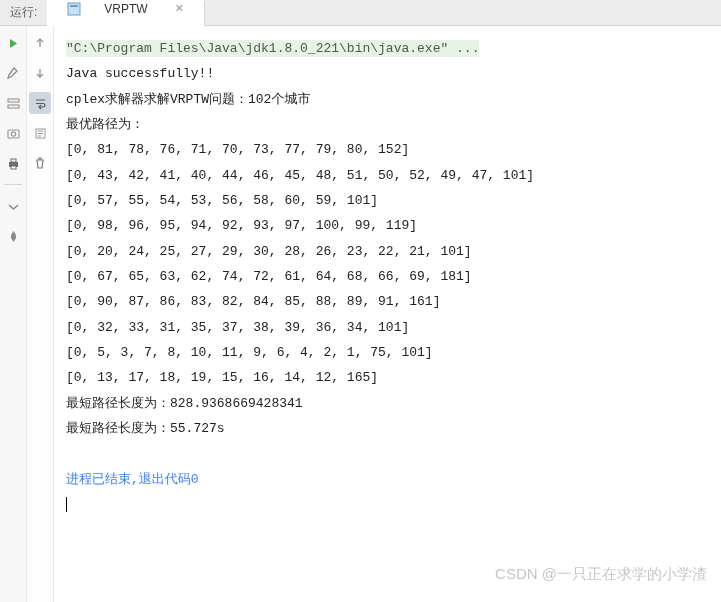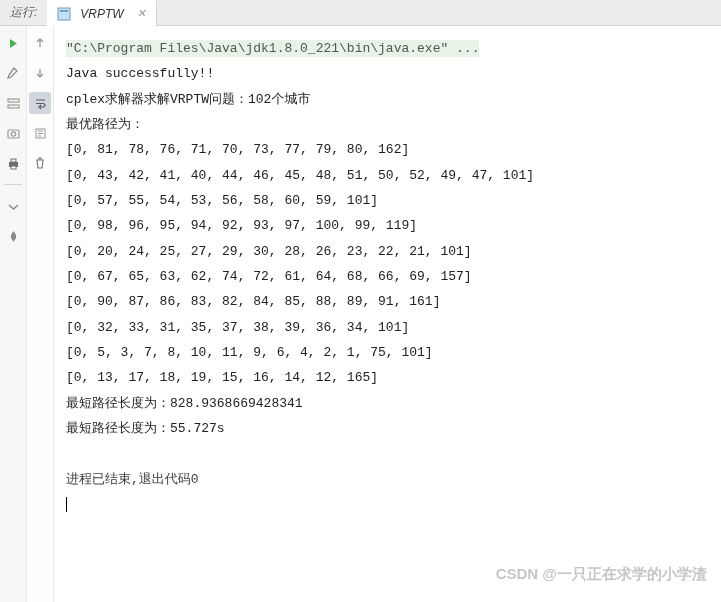--- a/index.html
+++ b/index.html
@@ -11,36 +11,35 @@
       height: 602px;
       overflow: hidden;
       position: relative;
     }
     .tab-bar {
       display: flex;
       align-items: center;
       height: 26px;
       background: #ececec;
       border-bottom: 1px solid #d4d4d4;
-      font-style: italic;
     }
     .tab-label {
       padding: 0 10px;
       color: #5a5a5a;
       font-size: 12px;
     }
     .tab {
       display: flex;
-      align-items: center;
+      align-items: flex-start;
       height: 26px;
-      padding: 0 10px;
+      padding: 0 20px;
       background: #fff;
       border-top: 2px solid transparent;
       color: #333;
-      gap: 9px;
+      gap: 23px;
       border-right: 1px solid #d4d4d4;
     }
     .tab-icon svg { display: block; }
     .tab-close {
       color: #999;
       font-size: 11px;
       padding-left: 4px;
     }
     .main-area {
       display: flex;
@@ -94,37 +93,36 @@
       overflow: hidden;
       white-space: pre;
     }
     .cmd-line {
       background: #e7f3e7;
       color: #555;
       padding: 1px 0;
       display: inline;
     }
     .route-line { color: #222; }
-    .exit-line { color: #404040; }
+    .exit-line { color: #3b82f6; }
     .cursor {
       display: inline-block;
       width: 1px;
       height: 15px;
       background: #000;
       vertical-align: text-bottom;
     }
     .watermark {
       position: absolute;
       right: 14px;
       bottom: 18px;
       color: rgba(140,140,140,0.5);
       font-size: 15px;
       font-family: "Microsoft YaHei", sans-serif;
       pointer-events: none;
-      font-weight: bold;
     }
   </style>
 </head>
 <body>
 
 <div class="tab-bar">
   <span class="tab-label">运行:</span>
   <div class="tab">
     <span class="tab-icon">
       <svg width="14" height="14" viewBox="0 0 14 14">
@@ -207,26 +205,26 @@
       <svg width="12" height="12" viewBox="0 0 12 12">
           <path d="M3 3 L4 11 L8 11 L9 3 M2 3 L10 3 M5 1 L7 1 L7 3 L5 3 Z" fill="none" stroke="#7a7a7a" stroke-width="1.2"></path>
         </svg>
     </div>
   </div>
 
   <div class="console"><span class="cmd-line">"C:\Program Files\Java\jdk1.8.0_221\bin\java.exe" ...</span>
 <span>Java successfully!!</span>
 <span>cplex求解器求解VRPTW问题：102个城市</span>
 <span>最优路径为：</span>
-<span class="route-line">[0, 81, 78, 76, 71, 70, 73, 77, 79, 80, 162]</span>
+<span class="route-line">[0, 81, 78, 76, 71, 70, 73, 77, 79, 80, 152]</span>
 <span class="route-line">[0, 43, 42, 41, 40, 44, 46, 45, 48, 51, 50, 52, 49, 47, 101]</span>
 <span class="route-line">[0, 57, 55, 54, 53, 56, 58, 60, 59, 101]</span>
 <span class="route-line">[0, 98, 96, 95, 94, 92, 93, 97, 100, 99, 119]</span>
 <span class="route-line">[0, 20, 24, 25, 27, 29, 30, 28, 26, 23, 22, 21, 101]</span>
-<span class="route-line">[0, 67, 65, 63, 62, 74, 72, 61, 64, 68, 66, 69, 157]</span>
+<span class="route-line">[0, 67, 65, 63, 62, 74, 72, 61, 64, 68, 66, 69, 181]</span>
 <span class="route-line">[0, 90, 87, 86, 83, 82, 84, 85, 88, 89, 91, 161]</span>
 <span class="route-line">[0, 32, 33, 31, 35, 37, 38, 39, 36, 34, 101]</span>
 <span class="route-line">[0, 5, 3, 7, 8, 10, 11, 9, 6, 4, 2, 1, 75, 101]</span>
 <span class="route-line">[0, 13, 17, 18, 19, 15, 16, 14, 12, 165]</span>
 <span><span>最短路径长度为：</span><span>828.9368669428341</span></span>
 <span><span>最短路径长度为：</span><span>55.727s</span></span>
 
 <span class="exit-line">进程已结束,退出代码0</span>
 <span class="cursor"></span></div>
 </div>

